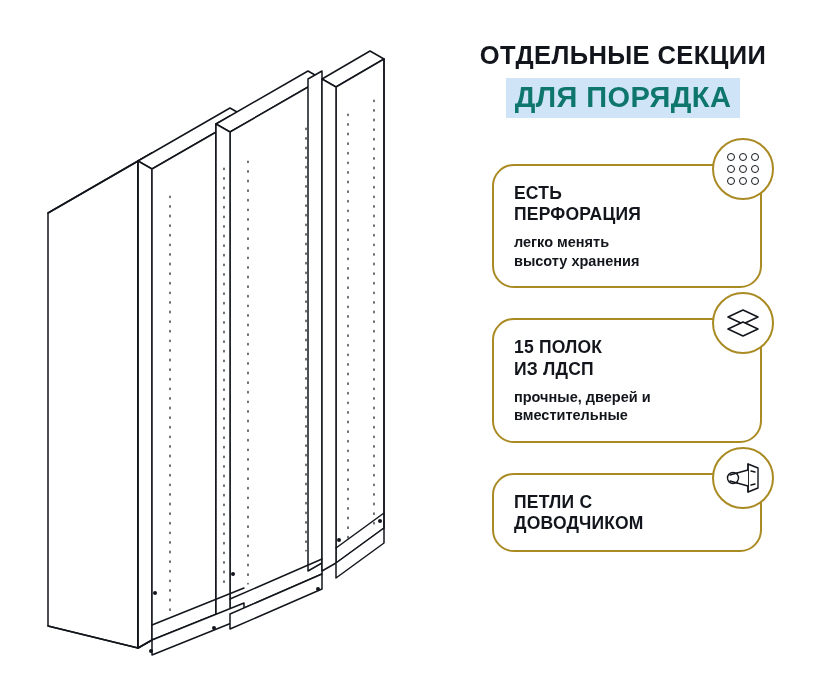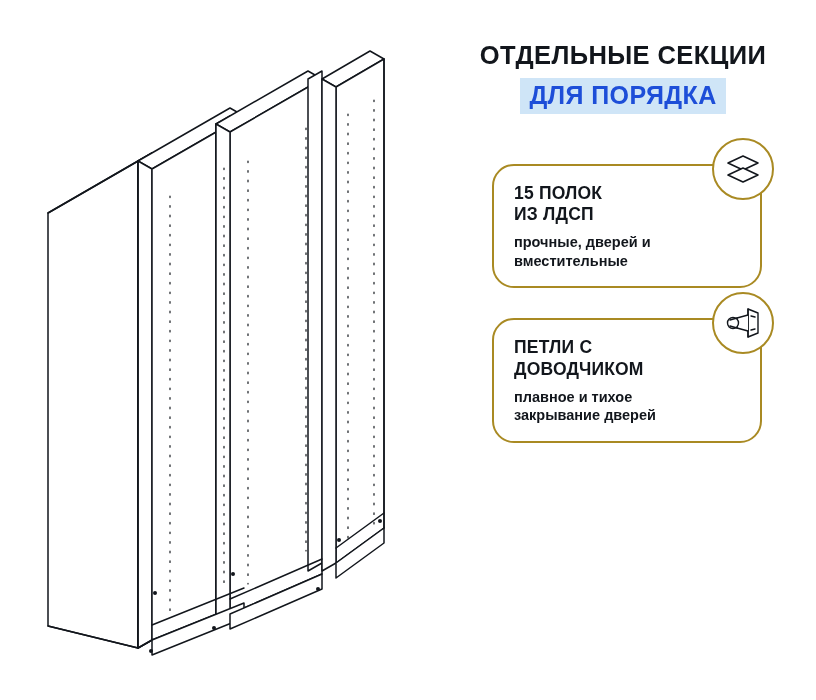--- a/index.html
+++ b/index.html
@@ -46,24 +46,24 @@
     letter-spacing: 0.4px;
     color: #12161c;
     line-height: 1.22;
     white-space: nowrap;
   }
   .headline-line2-wrap {
     margin-top: 7px;
   }
   .headline-line2 {
     display: inline-block;
-    font-size: 25px;
+    font-size: 29px;
     font-weight: bold;
     letter-spacing: 0.4px;
-    color: #1d4ed8;
+    color: #0f766e;
     background: #cfe5f7;
     padding: 2px 9px 3px 9px;
     line-height: 1.22;
     white-space: nowrap;
   }
 
   
   .cards {
     position: absolute;
     left: 492px;
@@ -199,20 +199,39 @@
 
   <div class="headline">
     <div class="headline-line1">ОТДЕЛЬНЫЕ СЕКЦИИ</div>
     <div class="headline-line2-wrap">
       <span class="headline-line2">ДЛЯ ПОРЯДКА</span>
     </div>
   </div>
 
   <div class="cards">
 
+    <div class="card">
+      <div class="card-icon">
+        <div class="dots">
+          <i></i>
+            <i></i>
+            <i></i>
+          <i></i>
+            <i></i>
+            <i></i>
+          <i></i>
+            <i></i>
+            <i></i>
+        </div>
+      </div>
+      <div class="card-title">ЕСТЬ
+ПЕРФОРАЦИЯ</div>
+      <div class="card-sub">легко менять
+высоту хранения</div>
+    </div>
 
     <div class="card">
       <div class="card-icon">
         <svg width="34" height="30" viewBox="0 0 34 30" xmlns="http://www.w3.org/2000/svg">
           <g fill="#ffffff" stroke="#12161c" stroke-width="1.6" stroke-linejoin="round">
             <polygon points="17,2 32,9 17,16 2,9"></polygon>
             <polygon points="17,14 32,21 17,28 2,21"></polygon>
           </g>
         </svg>
       </div>
@@ -232,18 +251,16 @@
             <circle cx="8" cy="16" r="5.5"></circle>
             <path d="M12 11 L5 13"></path>
             <path d="M12 21 L5 19"></path>
             <path d="M26 9 L30 10"></path>
             <path d="M26 23 L30 22"></path>
           </g>
         </svg>
       </div>
       <div class="card-title">ПЕТЛИ С
 ДОВОДЧИКОМ</div>
-      <div class="card-sub">плавное и тихое
-закрывание дверей</div>
     </div>
 
   </div>
 </div>
 
 </body></html>

